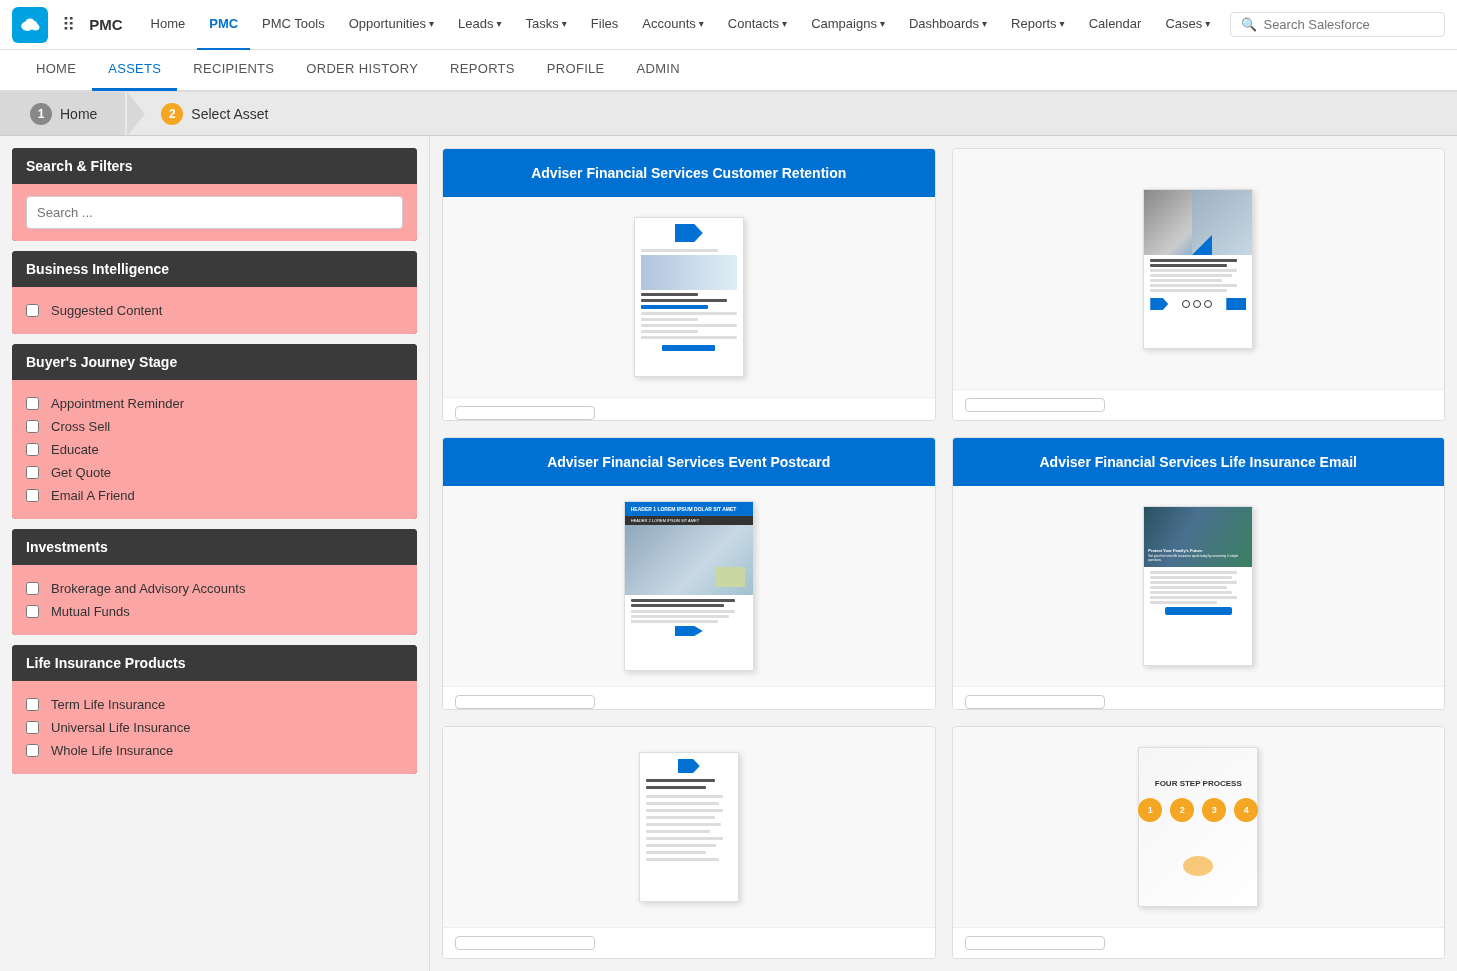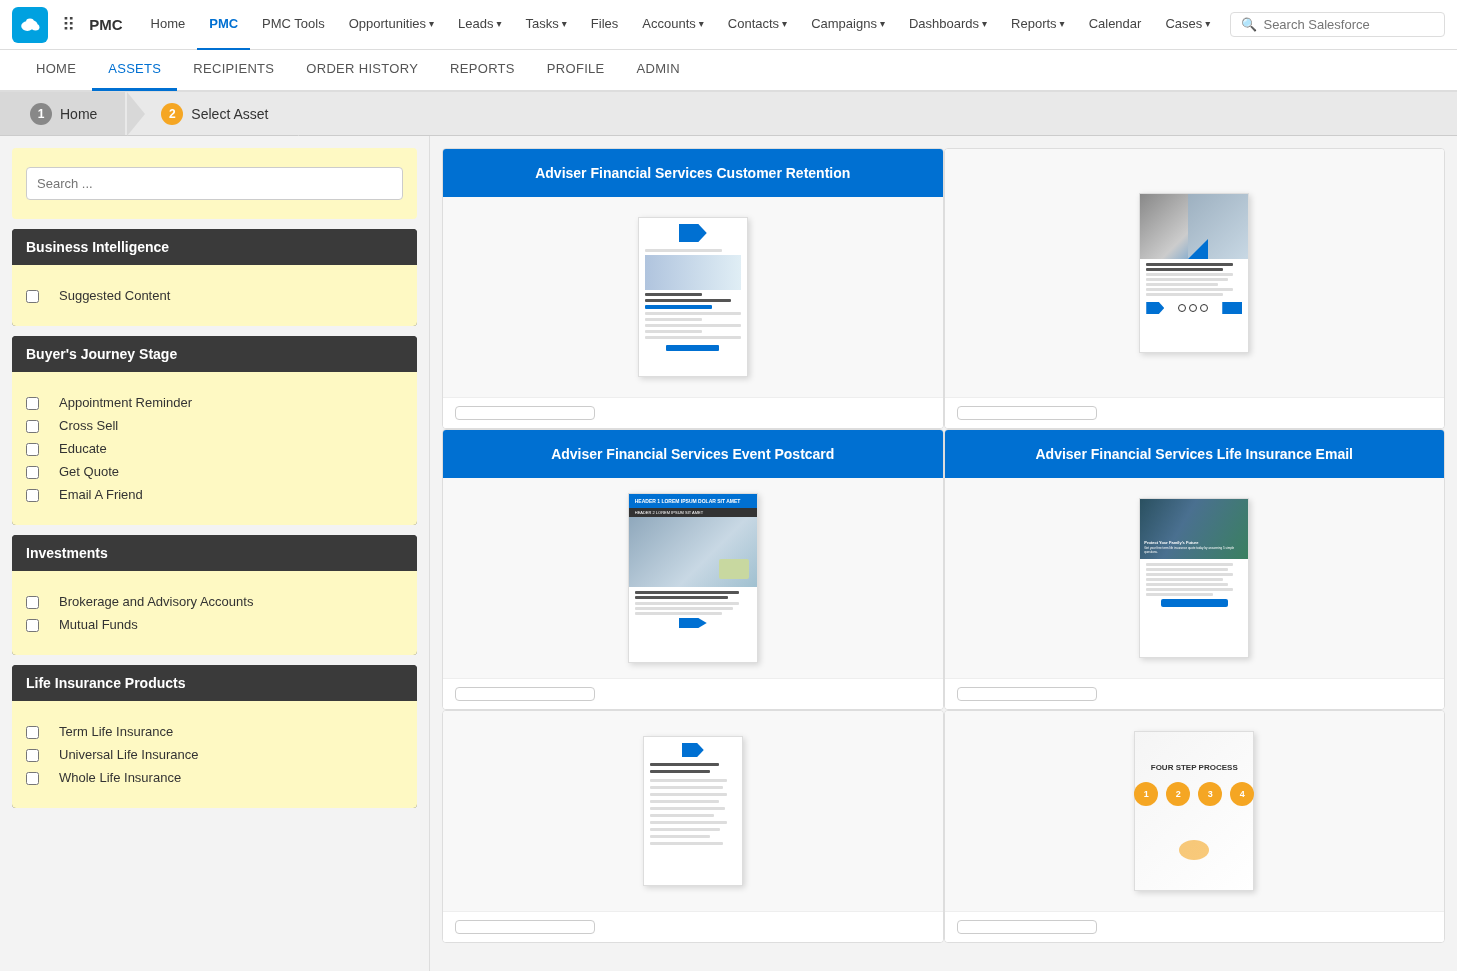--- a/index.html
+++ b/index.html
@@ -137,47 +137,48 @@
       border-radius: 4px;
       margin-bottom: 10px;
       overflow: hidden;
     }
     .sidebar-section-header {
       padding: 10px 14px;
       font-size: 14px; font-weight: 600;
       background: #3a3a3a;
     }
     .sidebar-section-body {
-      background: #fef9c3;
-      padding: 19px 14px;
+      background: #fca5a5;
+      padding: 12px 14px;
     }
     .search-input {
       width: 100%;
       border: 1px solid #ccc;
       border-radius: 4px;
       padding: 8px 10px;
       font-size: 13px; color: #666;
       outline: none;
     }
     .checkbox-item {
-      display: flex; align-items: flex-end; gap: 20px;
+      display: flex; align-items: center; gap: 12px;
       padding: 4px 0; font-size: 13px; color: #333;
       cursor: pointer;
     }
     .checkbox-item input[type="checkbox"] {
       cursor: pointer;
     }
 
     
     .content-area {
       flex: 1;
       overflow-y: auto;
       padding: 12px;
       display: grid;
       grid-template-columns: repeat(2, 1fr);
+      gap: 16px;
       align-content: start;
     }
 
     
     .asset-card {
       background: #fff;
       border: 1px solid #ddd;
       border-radius: 4px;
       overflow: hidden;
       display: flex; flex-direction: column;
@@ -408,20 +409,21 @@
     <div class="step-number highlight">2</div>
     <span class="step-label">Select Asset</span>
   </div>
 </div>
 
 <div class="main-layout">
 
   <div class="sidebar">
 
     <div class="sidebar-section">
+      <div class="sidebar-section-header">Search &amp; Filters</div>
       <div class="sidebar-section-body">
         <input class="search-input" type="text" placeholder="Search ..." style="">
       </div>
     </div>
 
     <div class="sidebar-section">
       <div class="sidebar-section-header">Business Intelligence</div>
       <div class="sidebar-section-body">
         <label class="checkbox-item">
           <input type="checkbox" style="">

